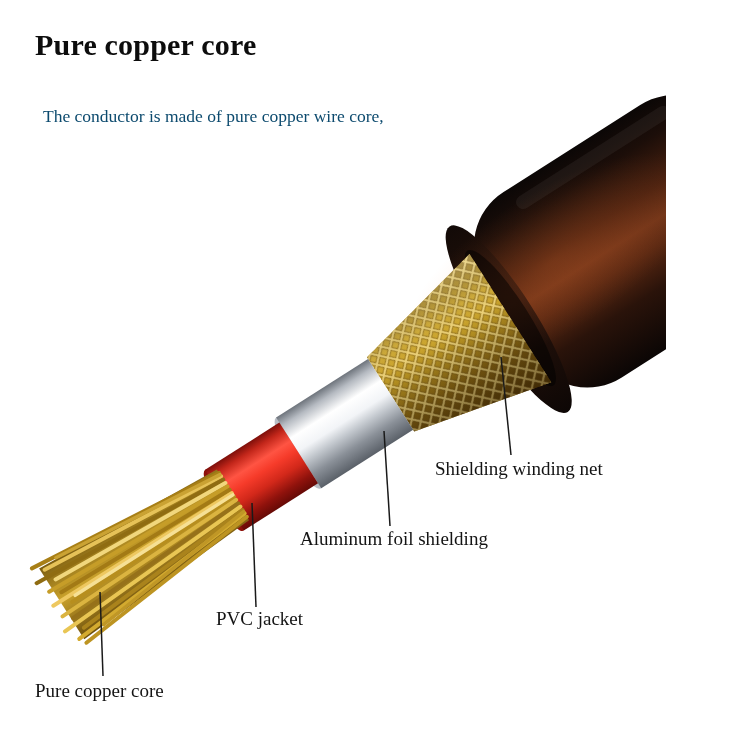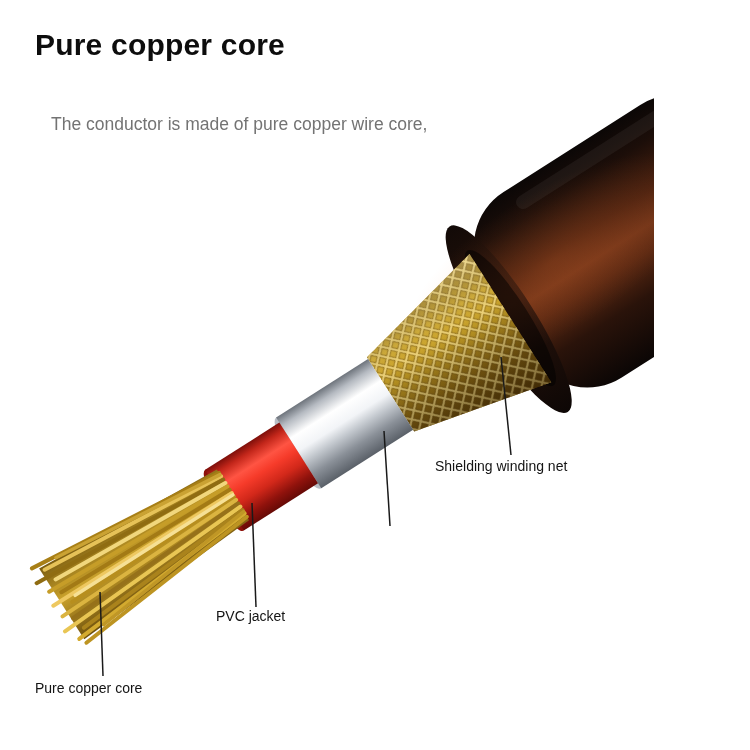--- a/index.html
+++ b/index.html
@@ -1,31 +1,31 @@
 <!DOCTYPE html>
 <html><head>
 <meta charset="utf-8">
 <style>
   html,body{margin:0;padding:0;background:#ffffff;}
   .stage{
     position:relative;width:654px;height:750px;background:#ffffff;overflow:hidden;
-    font-family:Liberation Sans, sans-serif;color:#111;
+    font-family:Liberation Serif, serif;color:#111;padding-left:12px;
   }
   .stage svg{position:absolute;left:0;top:0;}
   .title{
     position:absolute;left:35px;top:28px;margin:0;
     font-size:30px;font-weight:bold;color:#0d0d0d;letter-spacing:.2px;
   }
   .desc{
-    position:absolute;left:35px;top:95px;margin:16px;
-    font-size:17.5px;line-height:1.55;color:#737373;font-weight:400;
+    position:absolute;left:35px;top:95px;margin:8px;
+    font-size:17.5px;line-height:1.55;color:#0c4a6e;font-weight:400;
   }
   .desc span{display:block;}
   .part-label{
-    position:absolute;font-size:14px;color:#141414;white-space:nowrap;
+    position:absolute;font-size:19px;color:#141414;white-space:nowrap;
   }
   .lbl-shield{left:435px;top:458px;}
   .lbl-foil{left:300px;top:528px;}
   .lbl-pvc{left:216px;top:608px;}
   .lbl-core{left:35px;top:680px;}
 </style>
 </head>
 <body>
 
 <div class="stage">
@@ -147,16 +147,17 @@
     </g>
   </svg>
 
   <h1 class="title">Pure copper core</h1>
 
   <p class="desc">
     <span>The conductor is made of pure copper wire core,</span>
   </p>
 
   <div class="part-label lbl-shield">Shielding winding net</div>
+  <div class="part-label lbl-foil">Aluminum foil shielding</div>
   <div class="part-label lbl-pvc">PVC jacket</div>
   <div class="part-label lbl-core">Pure copper core</div>
 
 </div>
 
 </body></html>

